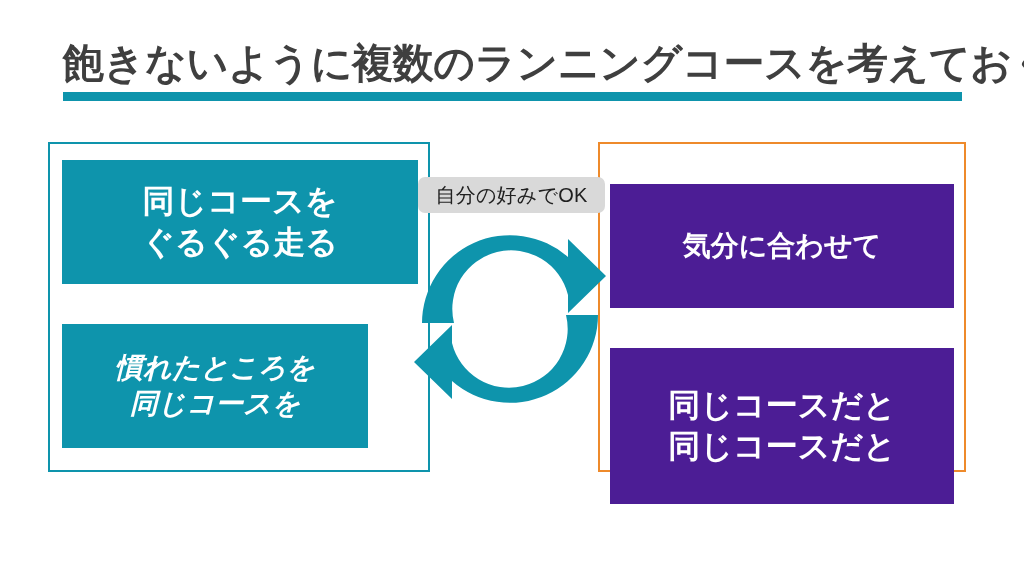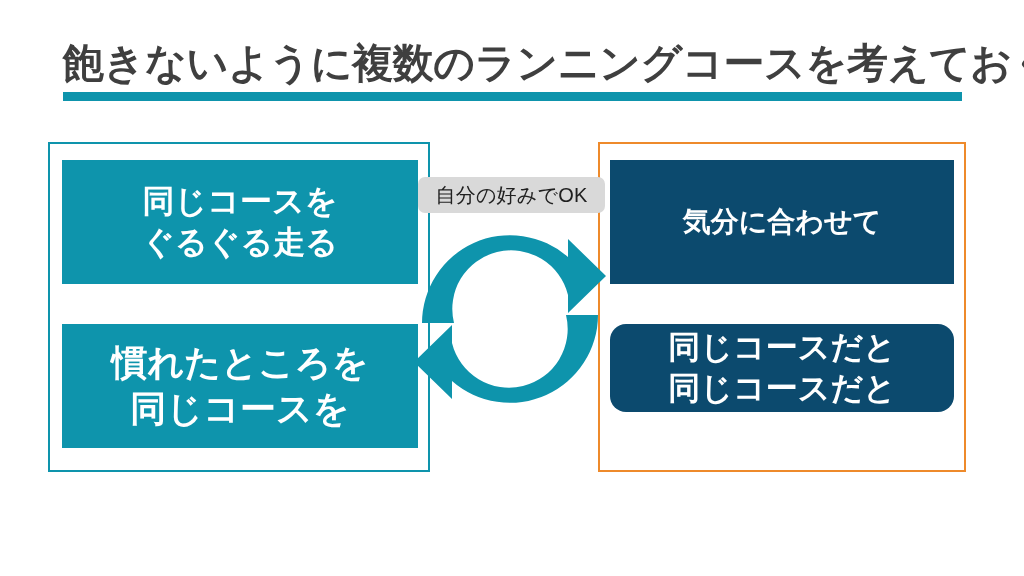--- a/index.html
+++ b/index.html
@@ -72,50 +72,50 @@
     box-sizing: border-box;
     display: flex;
     align-items: center;
     justify-content: center;
     text-align: center;
     color: #ffffff;
     font-weight: bold;
     line-height: 1.28;
   }
   .box-teal { background: #0e94ac; }
-  .box-orange { background: #0c4a6e; }
+  .box-orange { background: #4c1d95; margin-top: 24px; }
 
   #left-box-top {
     left: 12px;
     top: 16px;
     width: 356px;
     height: 124px;
     font-size: 32px;
   }
   #left-box-bottom {
     left: 12px;
     top: 180px;
-    width: 356px;
+    width: 306px;
     height: 124px;
-    font-size: 36px;
+    font-size: 28px;
+    font-style: italic;
   }
   #right-box-top {
     left: 10px;
     top: 16px;
     width: 344px;
     height: 124px;
     font-size: 28px;
   }
   #right-box-bottom {
     left: 10px;
     top: 180px;
     width: 344px;
-    height: 88px;
+    height: 156px;
     font-size: 32px;
-    border-radius: 16px;
   }
   .box-line { display: block; }
 
   
   #cycle-icon {
     position: absolute;
     left: 410px;
     top: 219px;
     width: 200px;
     height: 200px;

